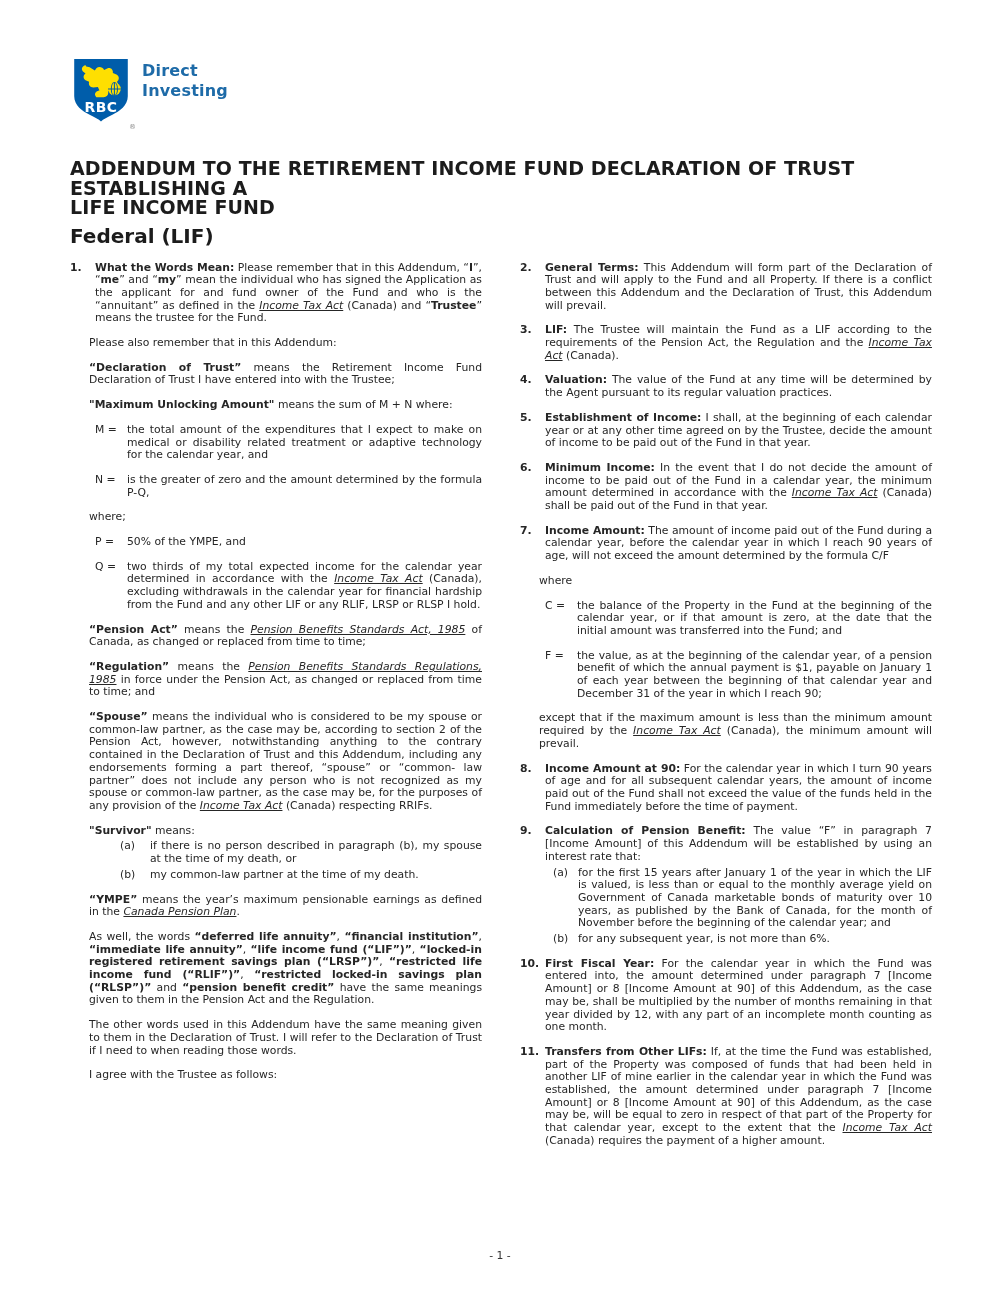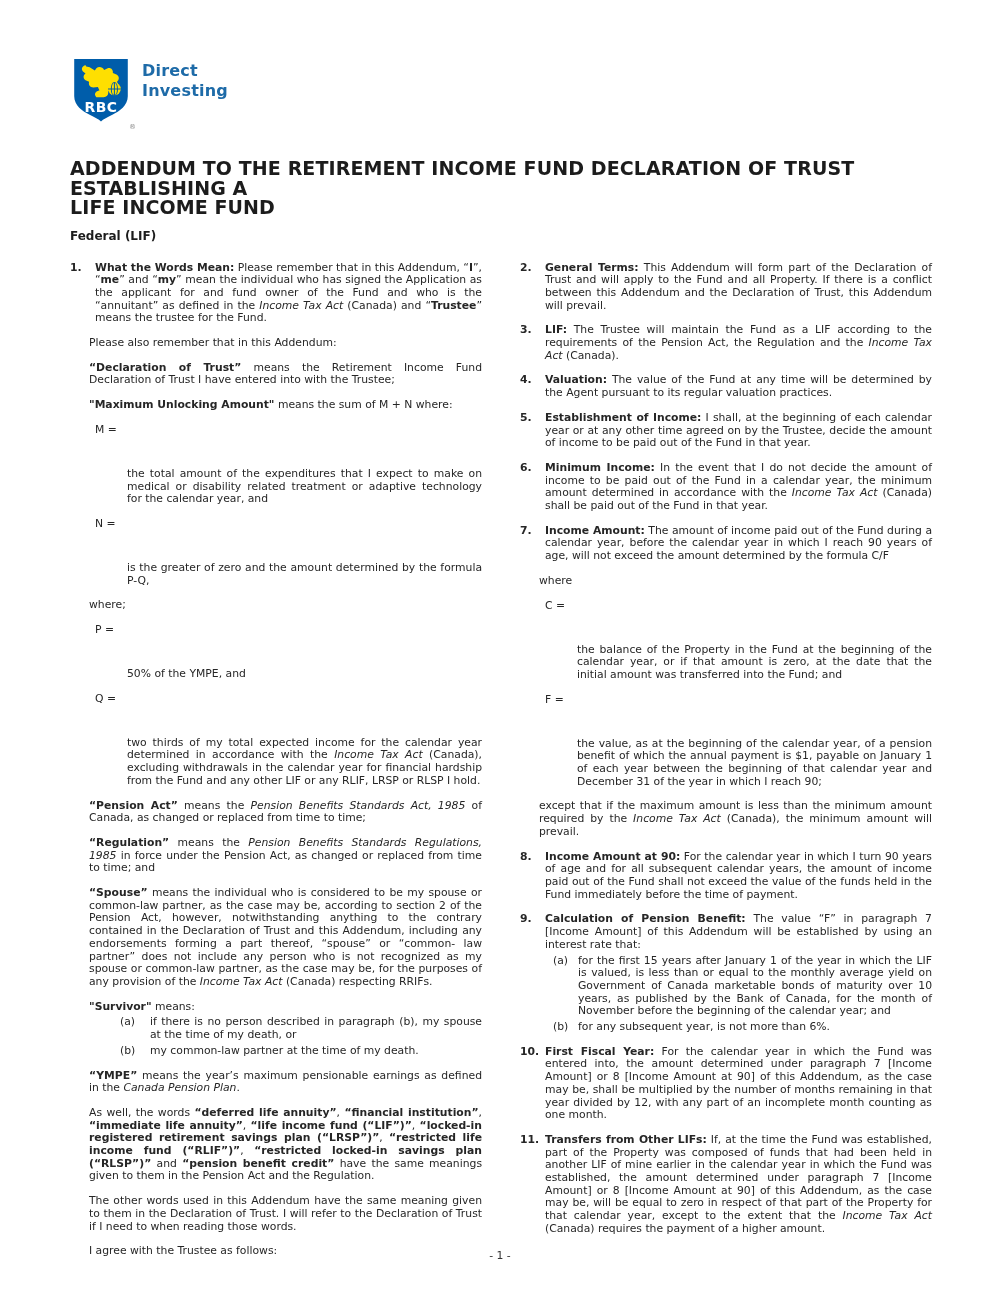--- a/index.html
+++ b/index.html
@@ -9,40 +9,40 @@
     font-family:"DejaVu Sans","Liberation Sans",sans-serif;
     padding:57px 68px 0 70px;overflow:hidden;
   }
   
   .header{display:flex;align-items:flex-start;gap:10px;height:72px;}
   .logo-wrap{position:relative;width:62px;}
   .rmark{position:absolute;right:-4px;bottom:-2px;font-size:7px;color:#8a8a8a;}
   .wordmark{color:var(--wordmark-blue,#1E6BA8);font-size:16px;line-height:20px;font-weight:700;padding-top:4px;letter-spacing:.2px;}
   
   .doc-title{margin:30px 0 0 0;font-size:19px;line-height:19.5px;font-weight:bold;color:#1c1c1c;letter-spacing:.1px;}
-  .doc-subtitle{margin:9px 0 0 0;font-size:12px;line-height:18px;font-weight:bold;color:#1c1c1c;}
+  .doc-subtitle{margin:9px 0 0 0;font-size:20px;line-height:18px;font-weight:bold;color:#1c1c1c;}
   
   .cols{display:flex;gap:38px;margin-top:17px;font-size:10.8px;line-height:12.7px;}
   .col{width:412px;}
   .blk{margin-bottom:12px;text-align:justify;}
   .blk:has(+ .sub){margin-bottom:3px;}
   .item{display:flex;}
   .item .num{flex:0 0 25px;font-weight:bold;}
   .item .txt{flex:1;text-align:justify;}
   .para{margin-left:19px;}
   .formula{display:flex;margin-left:25px;}
   .formula .flabel{flex:0 0 32px;}
-  .formula .txt{flex:1;text-align:justify;margin-top:44px;}
+  .formula .txt{flex:1;text-align:justify;}
   .sub{display:flex;margin-left:50px;}
   .sub .slabel{flex:0 0 30px;}
   .sub .txt{flex:1;text-align:justify;}
   .col-right .sub{margin-left:33px;}
   .col-right .sub .slabel{flex:0 0 25px;}
   .b{font-weight:bold;}
-  .i{font-style:italic;}
+  .i{font-style:italic;text-decoration:underline;}
   
   .footer{position:absolute;left:0;bottom:32px;width:100%;text-align:center;font-size:10.8px;color:#333;}
 </style>
 </head>
 <body>
 
 <div class="page">
 
   <header class="header">
     <div class="logo-wrap">

